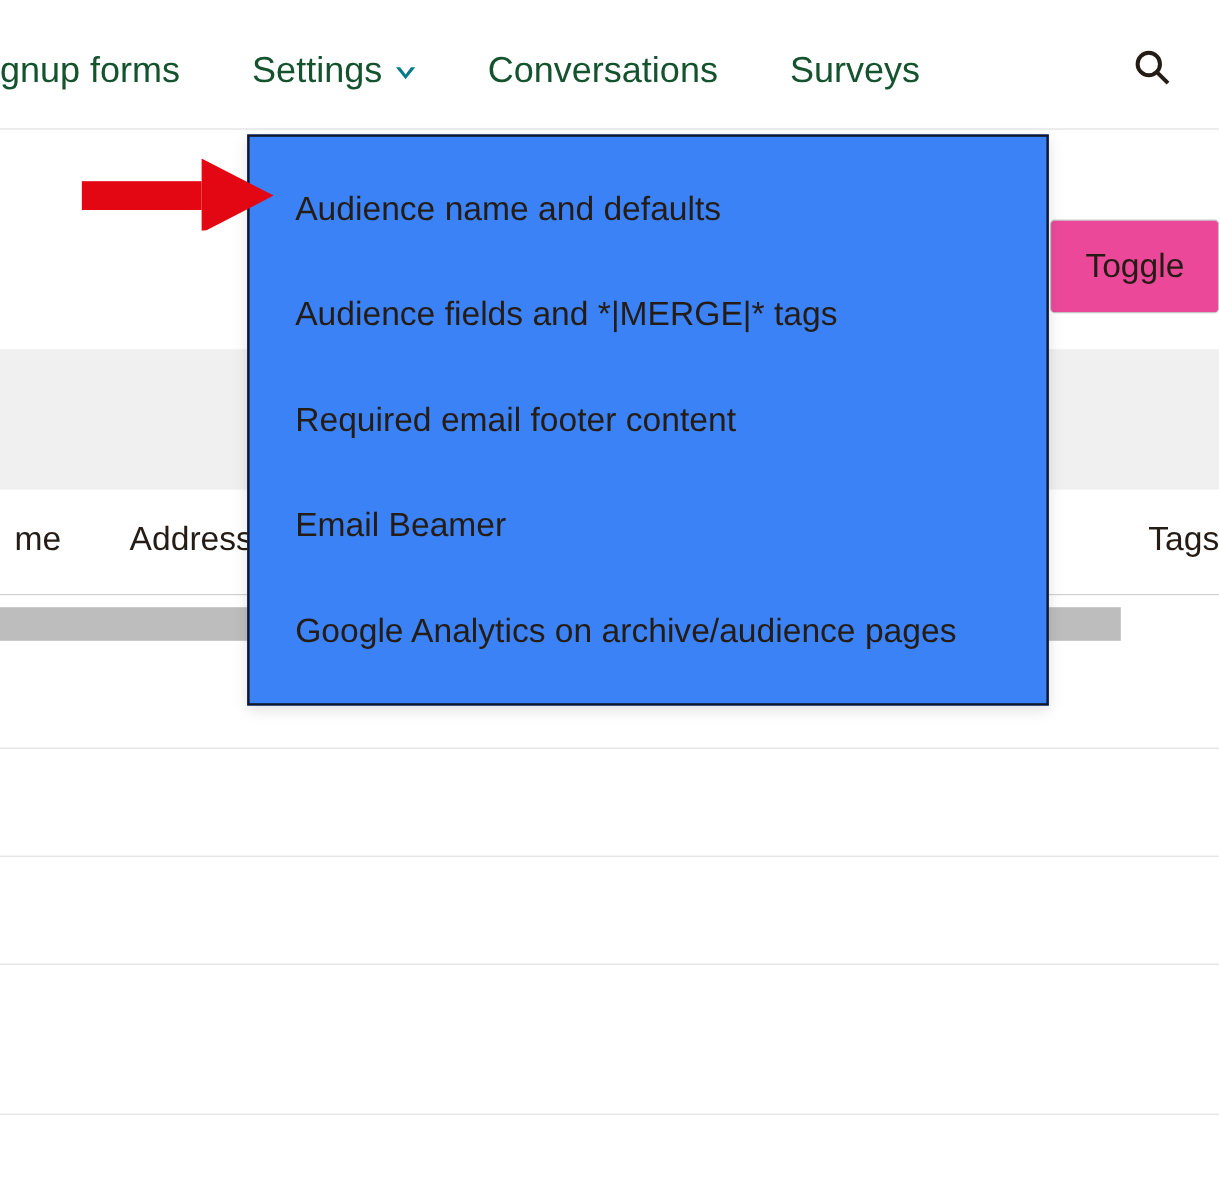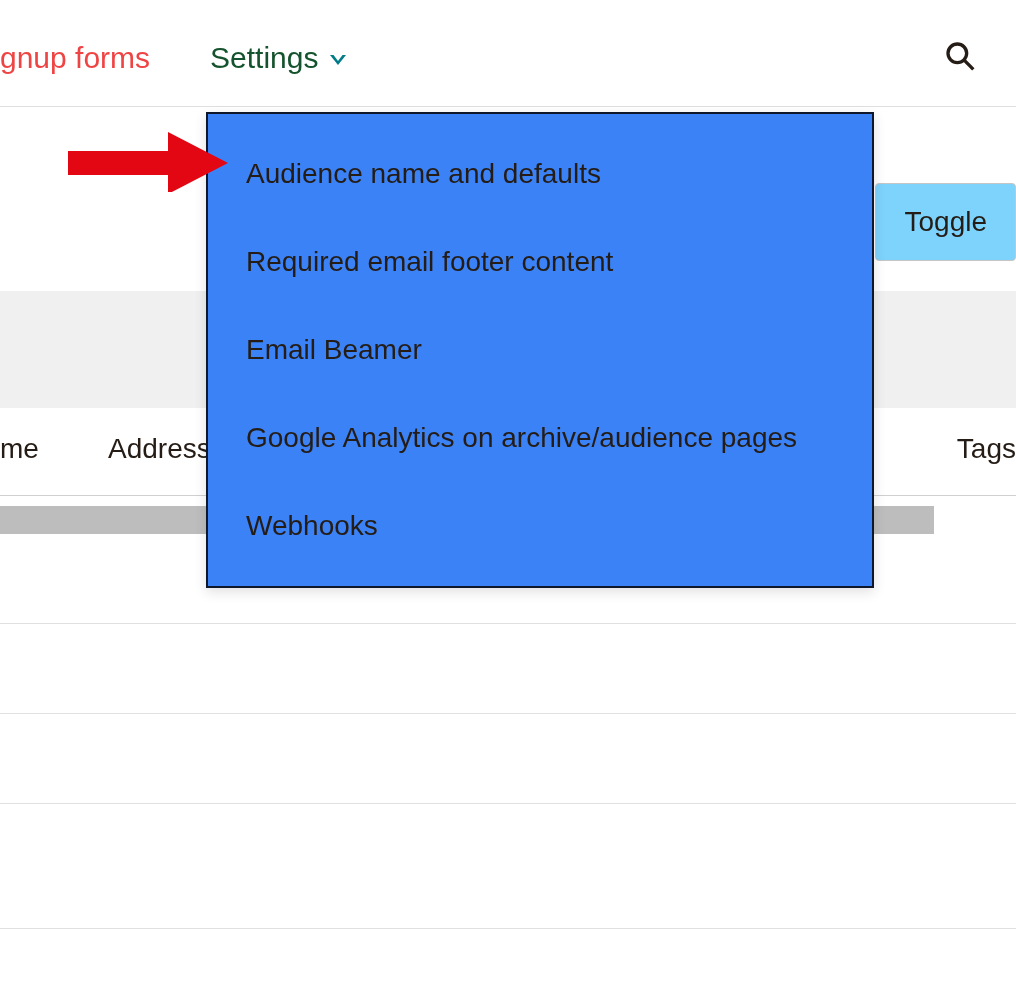--- a/index.html
+++ b/index.html
@@ -20,21 +20,21 @@
       display: flex;
       align-items: center;
       padding: 40px 0 30px 0;
       border-bottom: 1px solid #e0e0e0;
       position: relative;
       z-index: 1;
     }
     .nav-item {
       font-size: 30px;
       font-weight: 400;
-      color: #ef4444;
+      color: #14532d;
       padding: 0 30px;
       cursor: pointer;
       display: flex;
       align-items: center;
       white-space: nowrap;
     }
     .nav-item.first {
       padding-left: 0;
     }
     .nav-item.active {
@@ -107,21 +107,21 @@
       left: 0;
       right: 0;
       z-index: 0;
     }
     .toggle-button {
       position: absolute;
       top: 70px;
       right: 0;
       border: 1px solid #c5c5c5;
       border-radius: 4px;
-      background: #7dd3fc;
+      background: #ec4899;
       padding: 22px 28px;
       font-size: 28px;
       color: #241c15;
       cursor: pointer;
       z-index: 2;
     }
     .grey-band {
       position: absolute;
       top: 178px;
       left: 0;
@@ -135,21 +135,21 @@
       left: 0;
       right: 0;
       display: flex;
       align-items: center;
       font-size: 28px;
       color: #241c15;
       padding-bottom: 30px;
       border-bottom: 1px solid #d0d0d0;
     }
     .col-me {
-      padding-left: 0;
+      padding-left: 12px;
       width: 90px;
     }
     .col-address {
       padding-left: 18px;
     }
     .col-tags {
       margin-left: auto;
     }
     .grey-bar {
       position: absolute;
@@ -170,20 +170,26 @@
 </head>
 <body>
 
 <div class="nav-bar">
   <div class="nav-item first">
     <span>gnup forms</span>
   </div>
   <div class="nav-item active">
     <span>Settings</span>
     <span class="chevron-down"></span>
+  </div>
+  <div class="nav-item">
+    <span>Conversations</span>
+  </div>
+  <div class="nav-item">
+    <span>Surveys</span>
   </div>
   <div class="search-icon-wrapper">
     <span class="search-icon">
       <svg viewBox="0 0 24 24">
         <circle cx="10" cy="10" r="7"></circle>
         <line x1="15.5" y1="15.5" x2="22" y2="22"></line>
       </svg>
     </span>
   </div>
 </div>
@@ -203,30 +209,30 @@
   <div class="row-divider" style="top:600px"></div>
   <div class="row-divider" style="top:690px"></div>
   <div class="row-divider" style="top:815px"></div>
 </div>
 
 <div class="dropdown-menu">
   <div class="dropdown-item">
     <span>Audience name and defaults</span>
   </div>
   <div class="dropdown-item">
+    <span>Audience fields and *|MERGE|* tags</span>
+  </div>
+  <div class="dropdown-item">
     <span>Required email footer content</span>
   </div>
   <div class="dropdown-item">
     <span>Email Beamer</span>
   </div>
   <div class="dropdown-item">
     <span>Google Analytics on archive/audience pages</span>
-  </div>
-  <div class="dropdown-item">
-    <span>Webhooks</span>
   </div>
 </div>
 
 <div class="red-arrow">
   <svg viewBox="0 0 160 60">
     <rect x="0" y="19" width="100" height="24" fill="#e30613"></rect>
     <polygon points="100,0 160,31 100,62" fill="#e30613"></polygon>
   </svg>
 </div>
 

